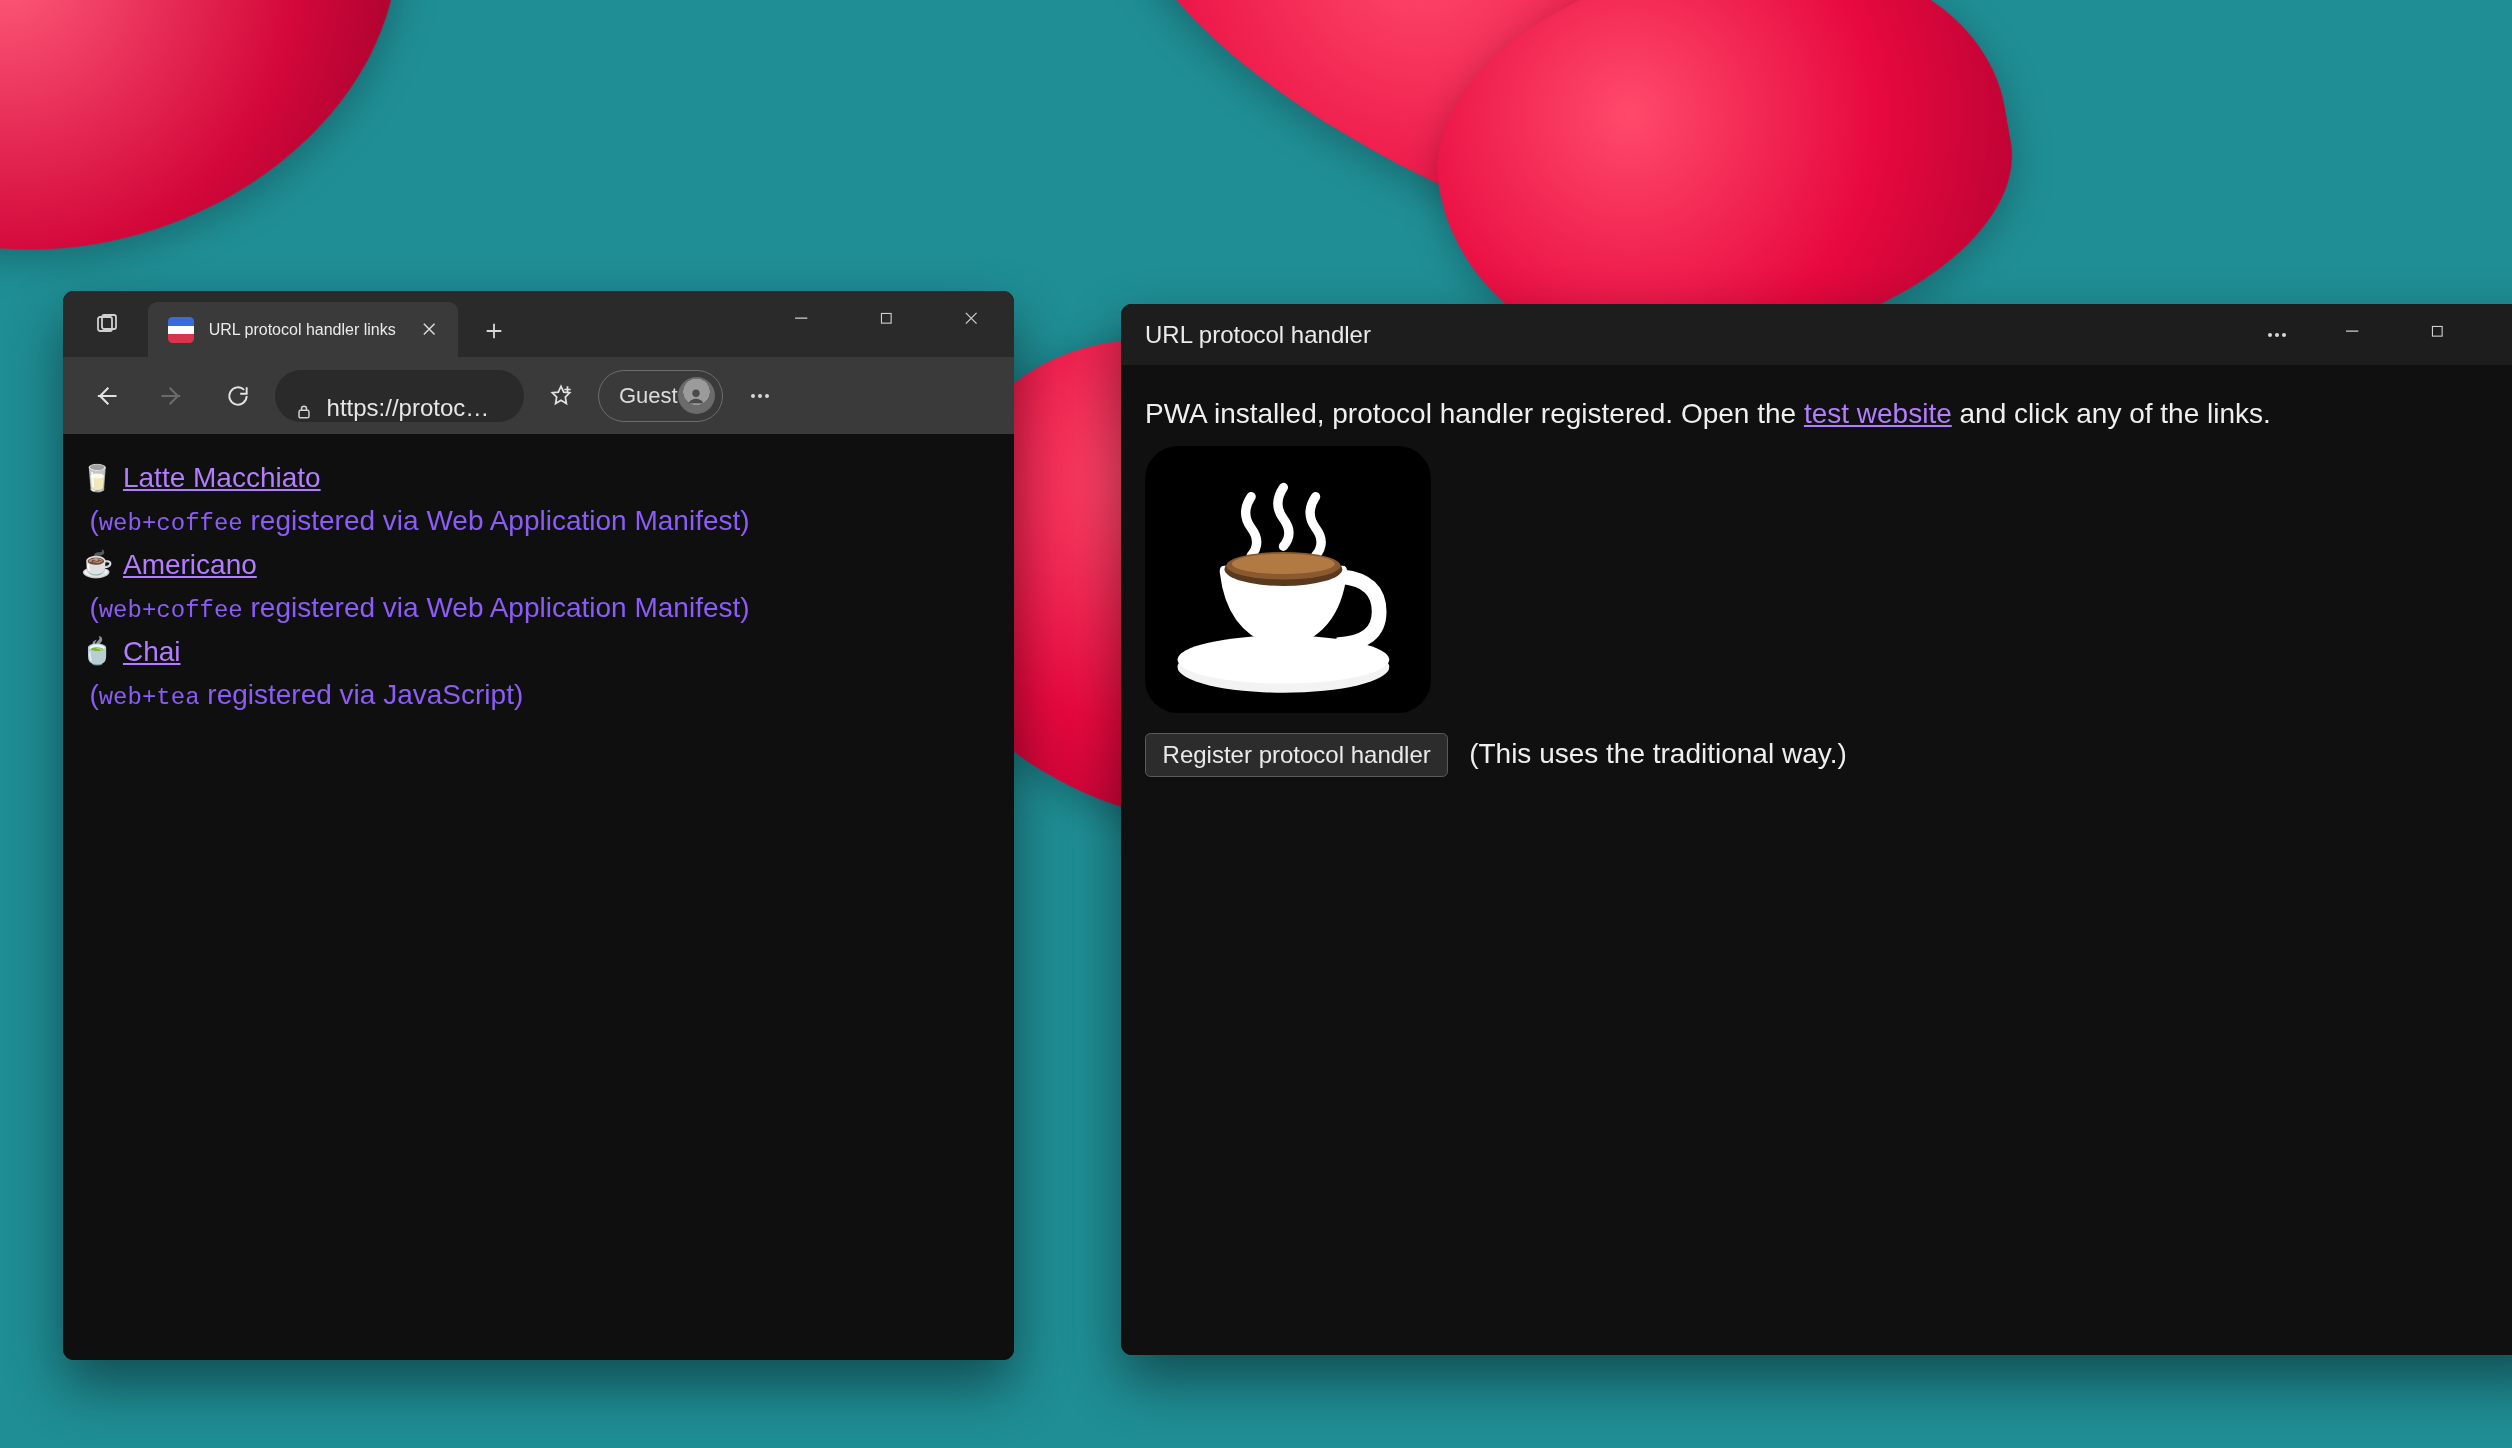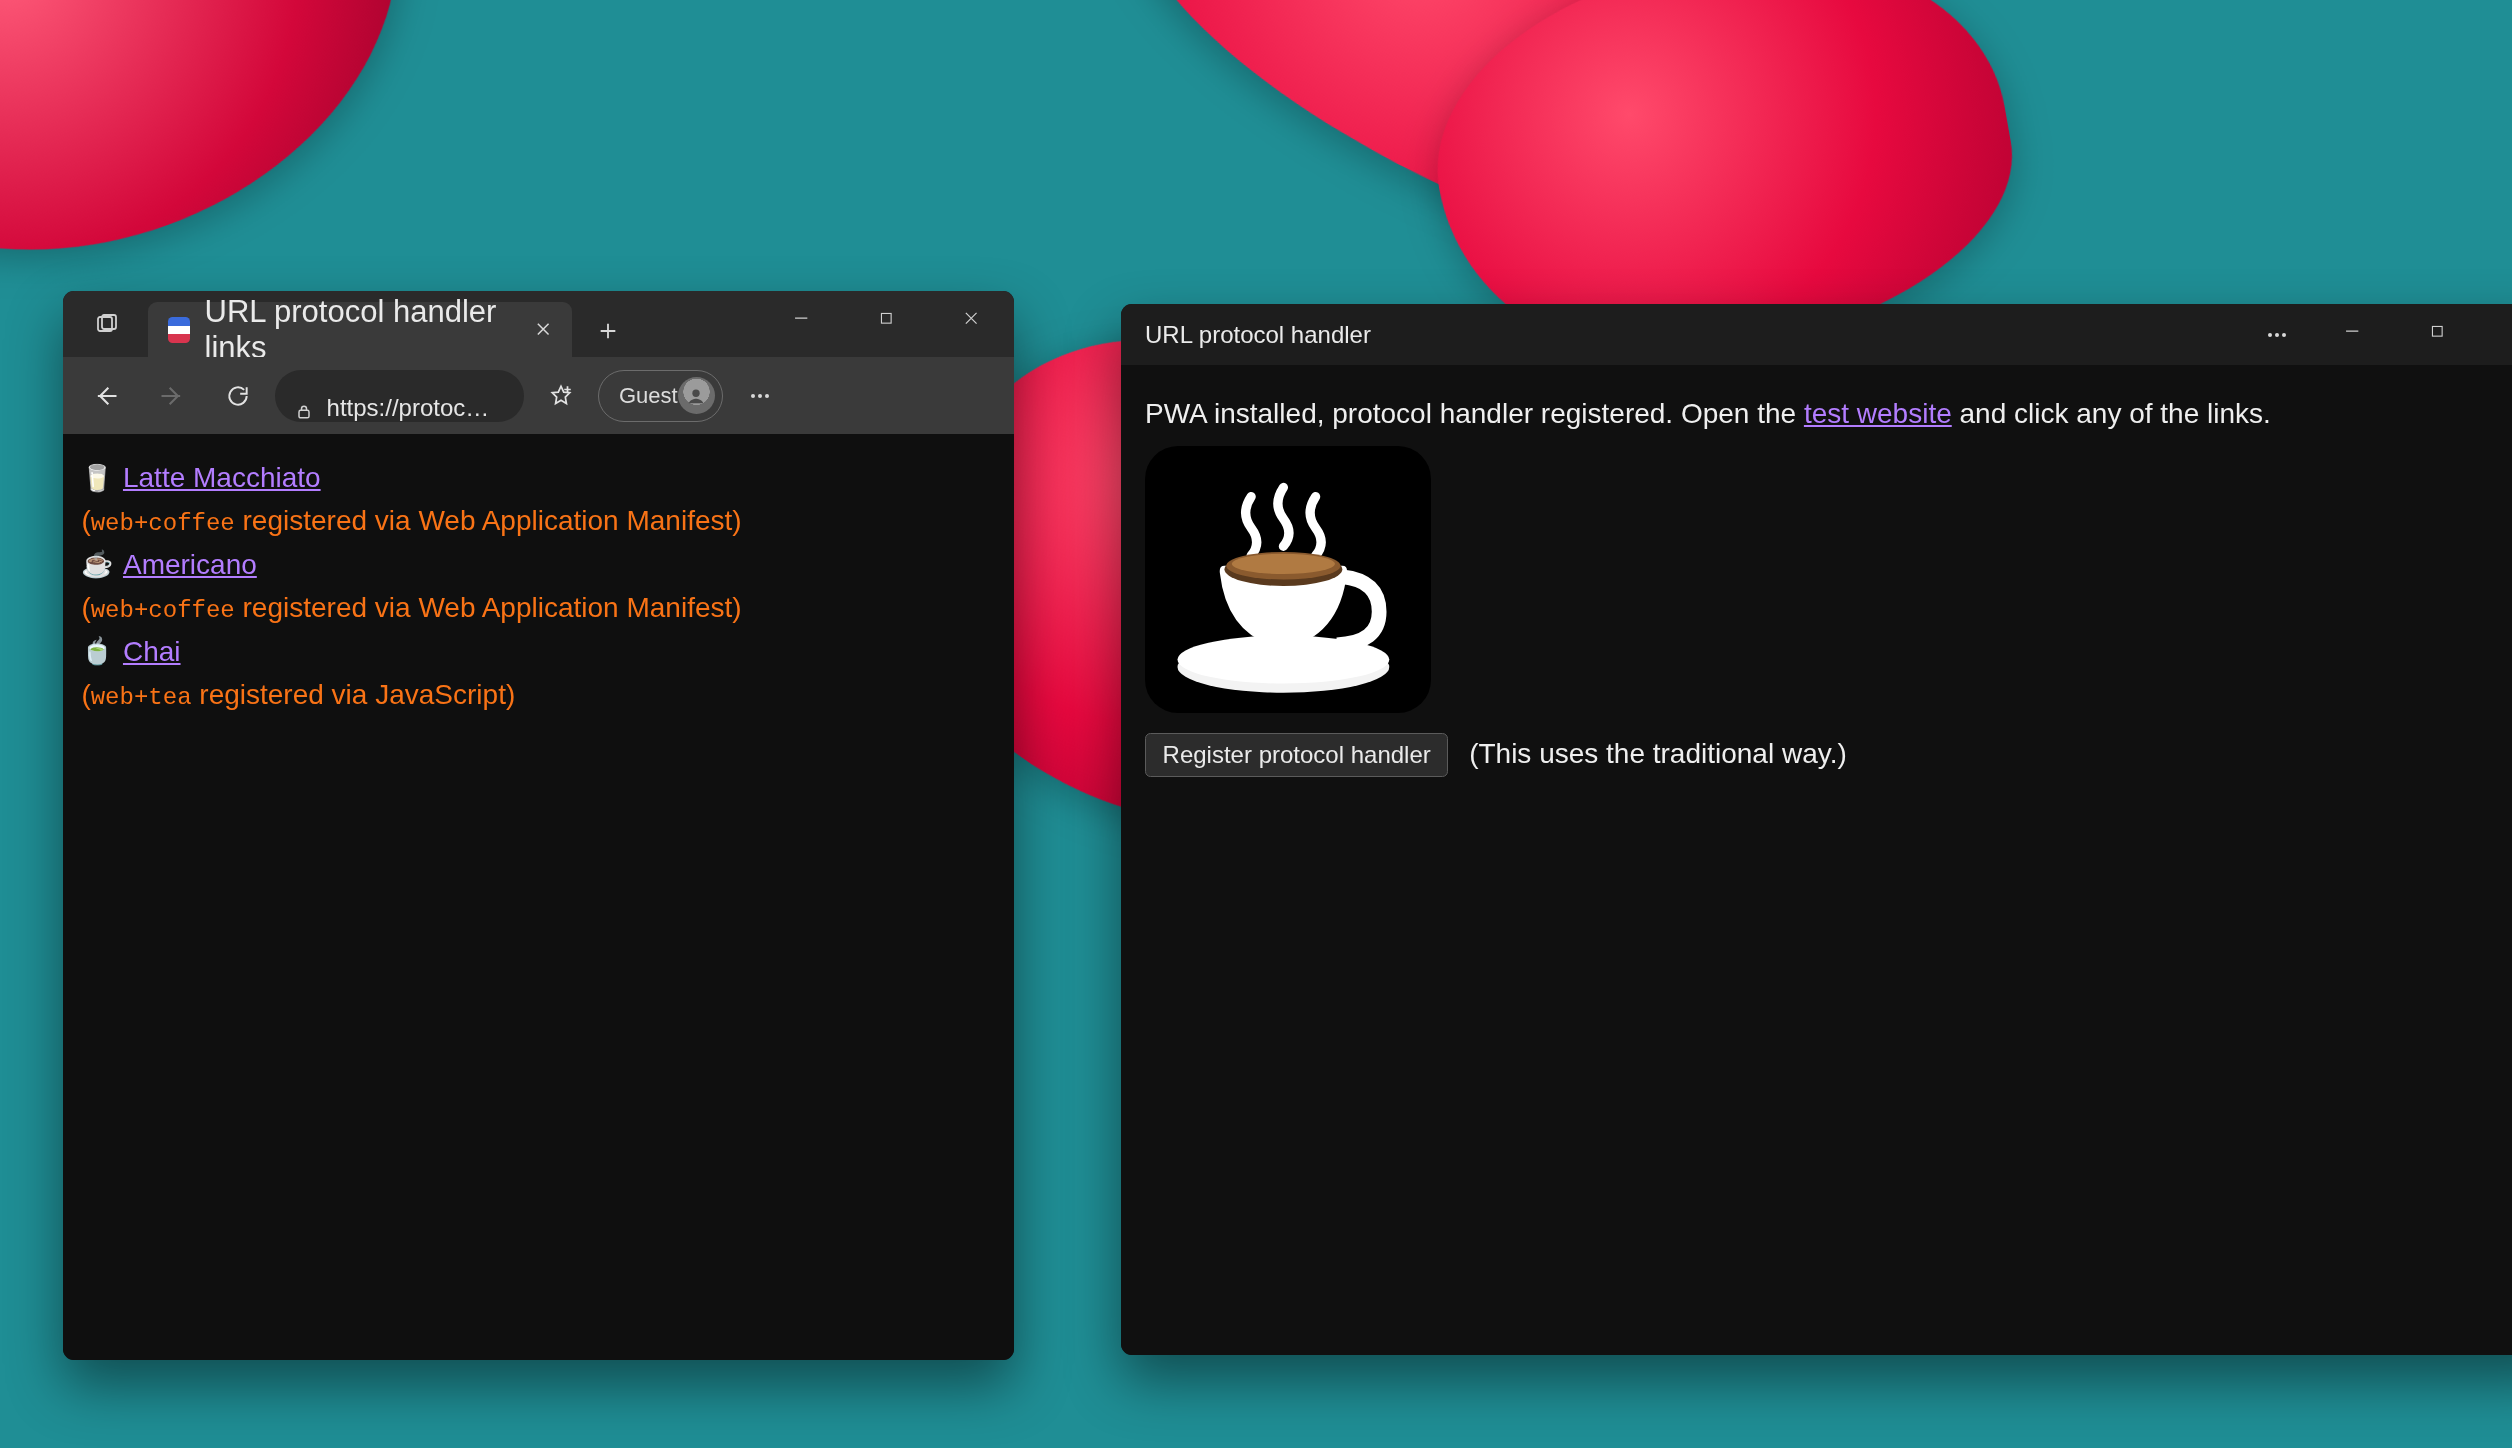--- a/index.html
+++ b/index.html
@@ -47,21 +47,21 @@
     height:66px; background:#2a2a2a;
     display:flex; align-items:flex-end;
   }
   .tab-gutter {
     width:85px; height:66px; display:flex; align-items:center; justify-content:center;
   }
   .tab {
     display:flex; align-items:center; gap:14.7px;
     height:55px; padding:18px 20px; margin-bottom:0;
     background:#3a3a3a; border-radius:9.2px 9.2px 0 0;
-    color:#eaeaea; font-size:31px;
+    color:#eaeaea; font-size:16px;
     max-width:424px;
   }
   .favicon {
     width:26px; height:26px; border-radius:4.6px;
     background:linear-gradient(#3a6bdc 0 33%, #ffffff 33% 66%, #d8344e 66% 100%);
   }
   .tab .tab-close { margin-left:9.2px; }
   .new-tab { width:53px; height:53px; display:flex; align-items:center; justify-content:center;
              color:#d8d8d8; margin-left:9.2px; }
   .titlebar .win-controls { margin-left:auto; display:flex; height:55px; align-self:flex-start; }
@@ -92,21 +92,21 @@
 
   .page {
     flex:1; background:#0f0f0f; color:#efefef;
     padding:22px 18.4px; font-size:28px; line-height:1.55;
   }
   .page a { color:#8b8bff; }
   .page a.visited { color:#b37dff;text-align:center; }
   .page .line { display:flex; align-items:center; gap:9.2px; flex-wrap:wrap; }
   .page code.proto { font-family:"Consolas","Courier New",monospace; font-size:24px; }
   .emoji { font-size:26px; }
-  .page .sub { color:#f97316; }
+  .page .sub { color:#8b5cf6;margin-left:8px; }
 
   
   #pwa { left:1121px; top:304px; width:1444px; height:1051px; }
   #pwa .titlebar2 {
     height:61px; background:#1d1d1d;
     display:flex; align-items:center; padding-left:24px;
     color:#eaeaea; font-size:24px;
   }
   #pwa .win-controls2 { display:flex; height:61px; }
   #pwa .content {

